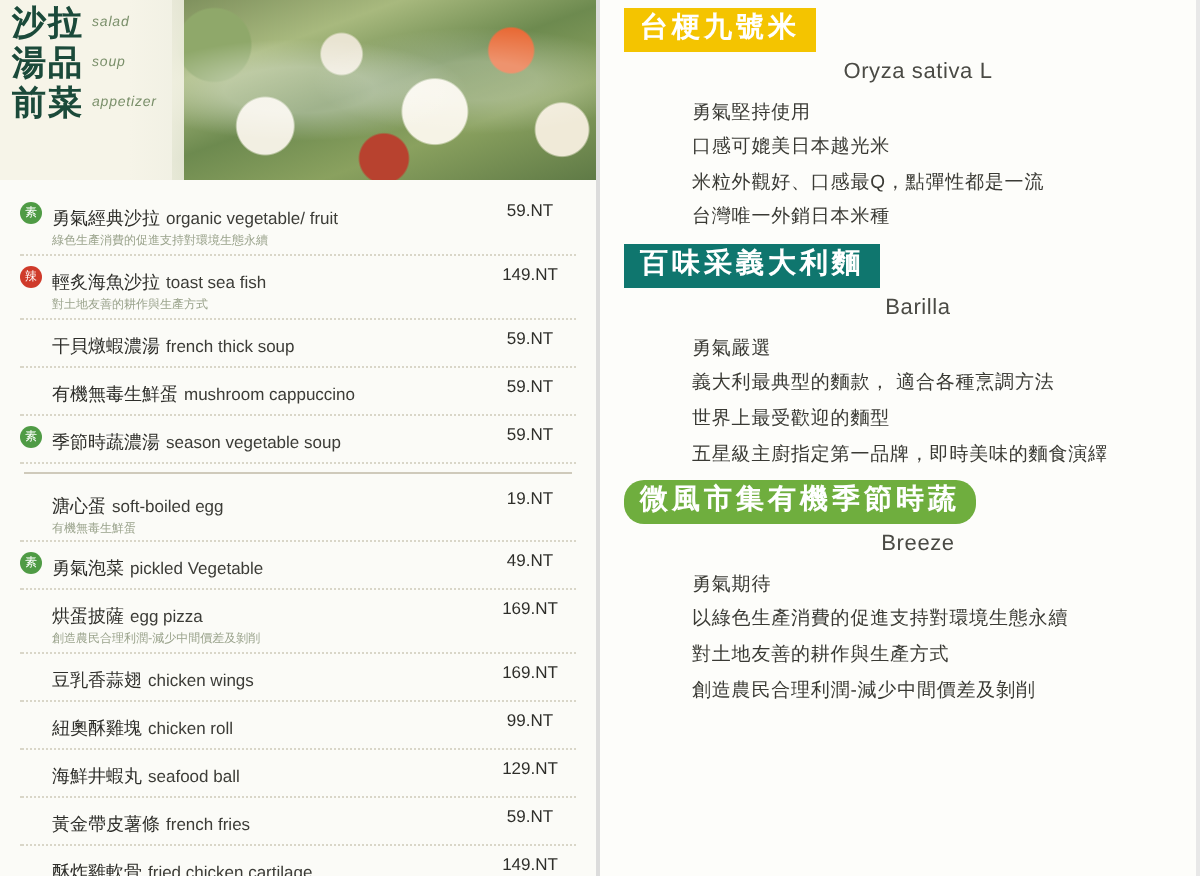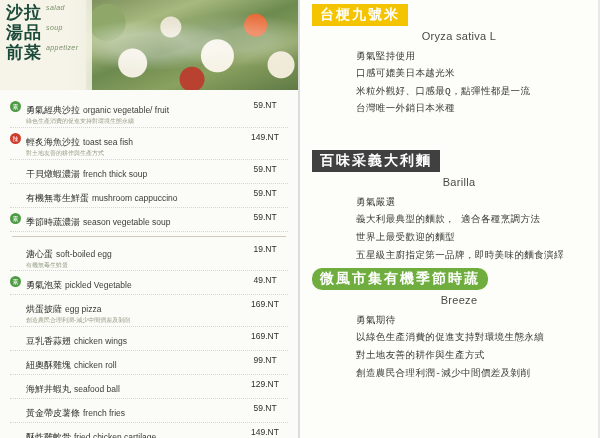--- a/index.html
+++ b/index.html
@@ -52,21 +52,21 @@
       radial-gradient(ellipse at 30% 50%, rgba(255,255,255,.35) 0 18%, transparent 40%),
       radial-gradient(ellipse at 72% 45%, rgba(255,255,255,.28) 0 14%, transparent 38%);
   }
   .hero-title{
     position:absolute;left:0;top:0;
     width:92px;height:90px;
     background:linear-gradient(90deg,#f6f4e8 70%, rgba(246,244,232,.85) 100%);
     padding:4px 0 0 6px;
     box-sizing:border-box;
   }
-  .hero-line{display:flex;align-items:flex-start;gap:4px;margin-bottom:2px;}
+  .hero-line{display:flex;align-items:center;gap:4px;margin-bottom:2px;}
   .hero-cn{
     font-family:"DejaVu Sans", sans-serif;
     font-size:17px;font-weight:bold;color:#1b4a3a;
     letter-spacing:1px;line-height:1.05;
   }
   .hero-en{
     font-size:7px;color:#7a8f6a;font-style:italic;
     padding-bottom:2px;letter-spacing:.4px;
   }
 
@@ -126,22 +126,22 @@
     padding:2px 8px 3px 8px;
     line-height:1.2;
   }
   .block-sub{
     font-size:11px;color:#4a4a44;
     margin:4px 0 6px 20px;
     letter-spacing:.3px;
     text-align:center;
   }
   .block-body{
-    margin:0 0 0 44px;
-    font-family:Liberation Mono, monospace;
+    margin:0 0 0 34px;
+    font-family:Liberation Sans, sans-serif;
     font-size:9.5px;color:#3a3a34;
     line-height:1.85;
     letter-spacing:.4px;
   }
   .block-body div{white-space:nowrap;}
 </style>
 </head>
 <body>
 
 <div class="page">
@@ -236,21 +236,21 @@
   </div>
 
   <div class="panel right">
     <div class="rpanel-inner" id="blocks">
         <div class="block"><div class="block-head" style="background: rgb(244, 196, 0);">台梗九號米</div><div class="block-sub">Oryza sativa L</div><div class="block-body">
             <div>勇氣堅持使用</div>
             <div>口感可媲美日本越光米</div>
             <div>米粒外觀好、口感最Q，點彈性都是一流</div>
             <div>台灣唯一外銷日本米種</div>
           </div></div>
-        <div class="block"><div class="block-head" style="background: #404040; margin-top: 28px;">百味采義大利麵</div><div class="block-sub">Barilla</div><div class="block-body">
+        <div class="block"><div class="block-head" style="background: #0f766e;">百味采義大利麵</div><div class="block-sub">Barilla</div><div class="block-body">
             <div>勇氣嚴選</div>
             <div>義大利最典型的麵款， 適合各種烹調方法</div>
             <div>世界上最受歡迎的麵型</div>
             <div>五星級主廚指定第一品牌，即時美味的麵食演繹</div>
           </div></div>
         <div class="block"><div class="block-head" style="background: rgb(111, 174, 62); border-radius: 10px;">微風市集有機季節時蔬</div><div class="block-sub">Breeze</div><div class="block-body">
             <div>勇氣期待</div>
             <div>以綠色生產消費的促進支持對環境生態永續</div>
             <div>對土地友善的耕作與生產方式</div>
             <div>創造農民合理利潤-減少中間價差及剝削</div>

